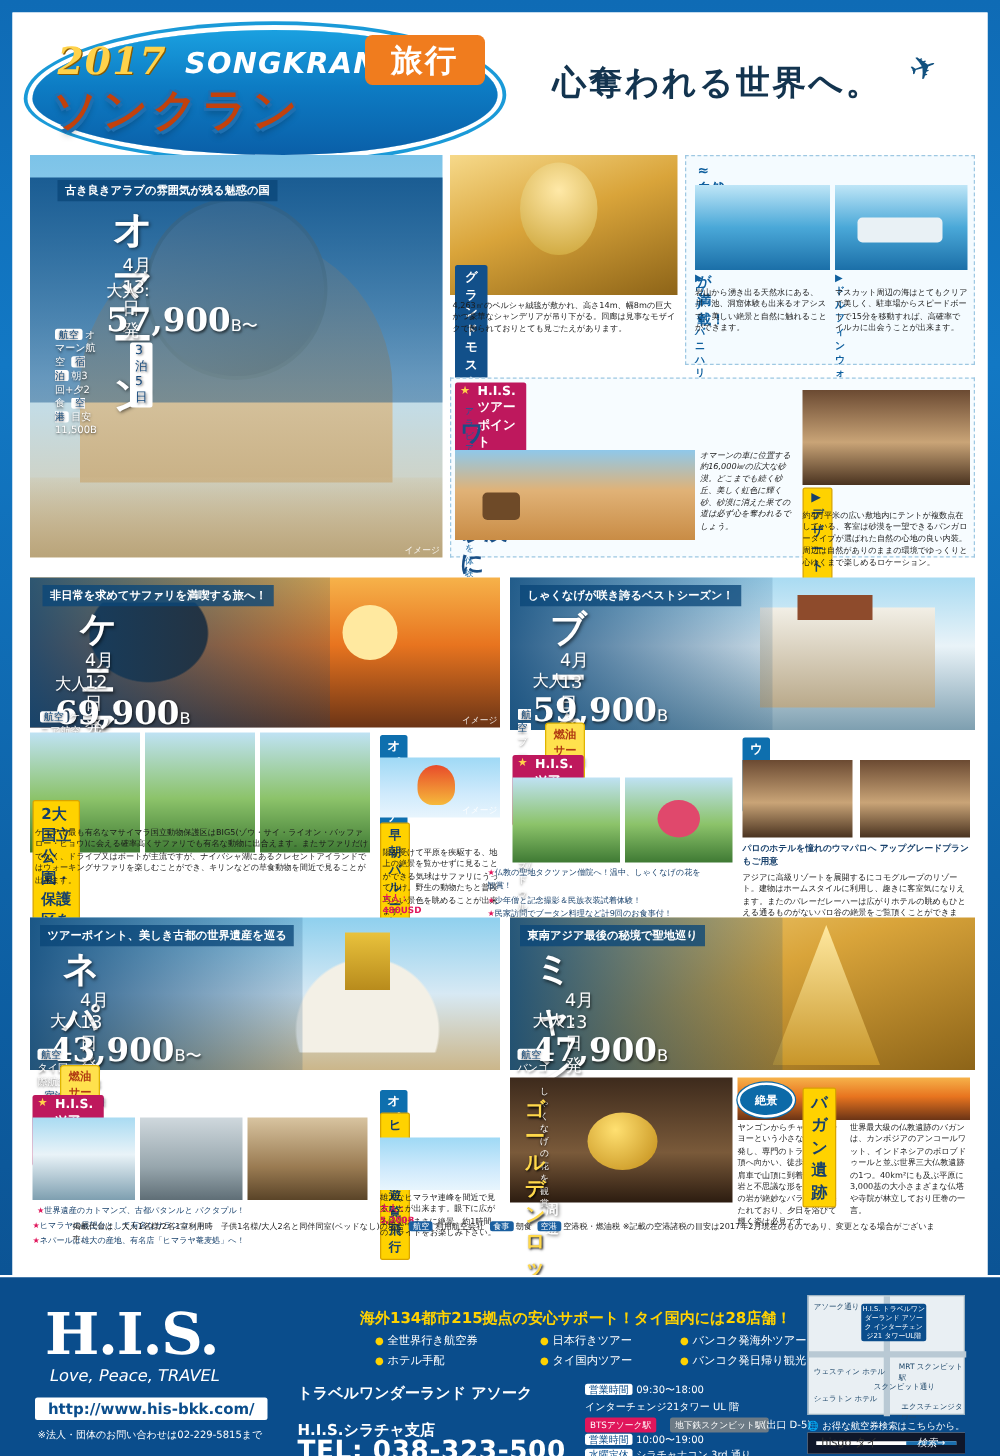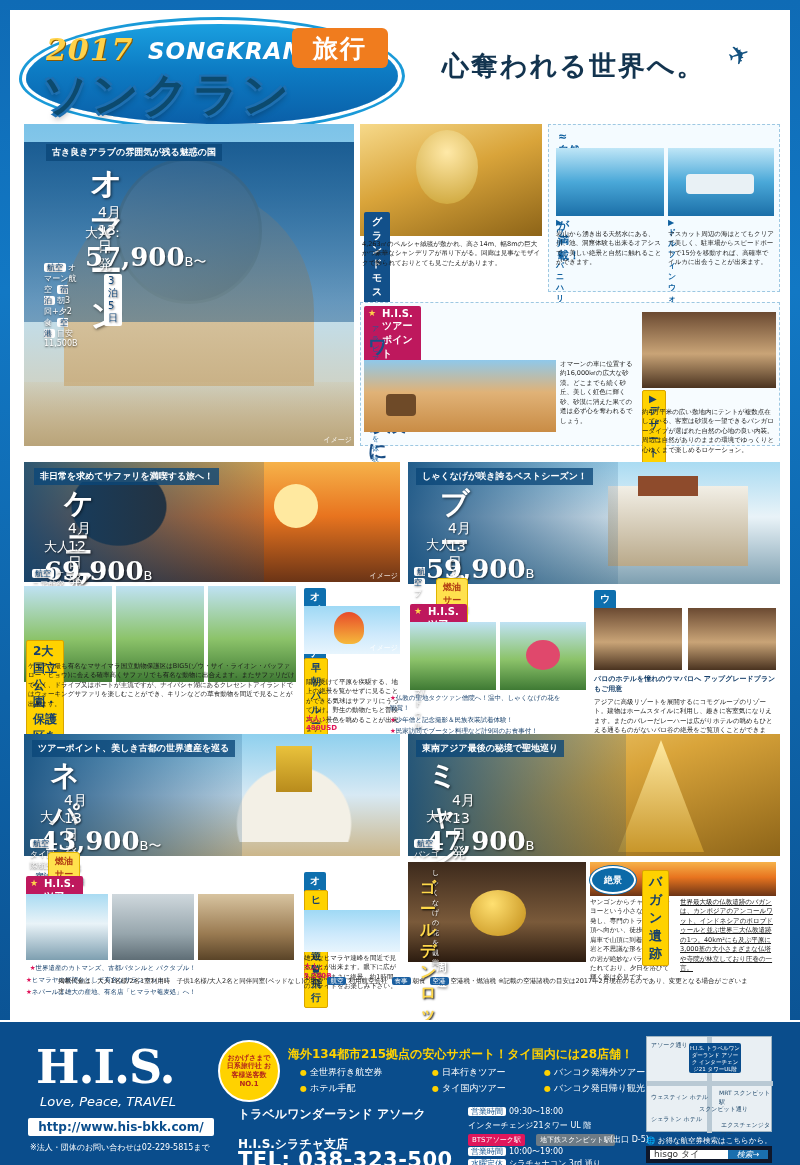--- a/index.html
+++ b/index.html
@@ -46,21 +46,21 @@
   }
   .logo-ryoko {
     position:absolute; left:272px; top:10px; width:96px; height:40px;
     background:#f07c1e; border-radius:6px;
     color:#fff; font-size:25px; font-weight:bold;
     display:flex; align-items:center; justify-content:center;
     letter-spacing:2px;
   }
   .logo-kana {
     position:absolute; left:22px; top:46px;
-    font-size:46px; font-weight:bold; color:#0c4a6e;
+    font-size:36px; font-weight:bold; color:#c2410c;
     letter-spacing:3px;
     text-shadow: 2px 2px 0 #1e6fb0, -2px 2px 0 #1e6fb0, 2px -2px 0 #1e6fb0, -2px -2px 0 #1e6fb0, 0 4px 6px rgba(0,0,0,.35);
   }
   .tagline {
     position:absolute; left:430px; top:36px;
     font-family:"DejaVu Serif","Liberation Serif",serif;
     font-size:27px; color:#13344f; letter-spacing:2px; font-weight:bold;
   }
   .plane-icon {
     position:absolute; left:716px; top:28px; font-size:26px; color:#12517f;
@@ -196,21 +196,21 @@
   .map-box .road { position:absolute; background:#b9c9d4; }
   .map-box .his-pin {
     position:absolute; left:42px; top:6px; width:52px; height:30px; background:#0a4d8c; color:#fff;
     font-size:5.5px; text-align:center; line-height:1.25; padding-top:2px; border-radius:2px;
   }
   .search-strip {
     position:absolute; left:646px; top:114px; width:126px; font-size:7.5px; color:#fff;
   }
   .search-box {
     position:absolute; left:646px; top:124px; width:126px; height:17px;
-    background:#fff; border:4px solid #0f172a; display:flex; align-items:center;
+    background:#fff; border:7px solid #0f172a; display:flex; align-items:center;
   }
   .search-box .q { flex:1; font-size:9px; color:#333; padding-left:4px; }
   .search-box .btn { width:40px; height:100%; background:#1a6fae; color:#fff; font-size:8px;
     display:flex; align-items:center; justify-content:center;font-style:italic; }
   .bottom-rule { position:absolute; left:0; top:1020px; width:800px; height:2px; background:#fff; }
 </style>
 </head>
 <body>
 
 <div class="page">
@@ -271,21 +271,21 @@
       <div class="body-txt" style="left:544px; top:218px; width:106px;">岩山から湧き出る天然水にある、川、池、洞窟体験も出来るオアシスで、美しい絶景と自然に触れることができます。</div>
       <div class="body-txt" style="left:656px; top:218px; width:106px;">マスカット周辺の海はとてもクリアで美しく、駐車場からスピードボートで15分を移動すれば、高確率でイルカに出会うことが出来ます。</div>
 
       <div style="position:absolute;left:348px;top:290px;width:420px;height:144px;border:1px dashed #9ec8e2;background:#f7fcff;"></div>
       <div class="pointbar" style="left:352px; top:294px;">H.I.S. ツアーポイント</div>
       <div style="position:absolute;left:360px;top:312px;font-size:7px;color:#0e5f9e;">アラビアンナイトの世界を体験</div>
       <div style="position:absolute;left:356px;top:322px;font-size:19px;font-weight:bold;color:#1a4f86;font-family:'DejaVu Serif','Liberation Serif',serif;">ワヒバ砂漠に滞在！</div>
       <div class="ph desert" style="left:352px; top:348px; width:192px; height:72px;">
         <div style="position:absolute;left:22px;top:34px;width:30px;height:22px;background:#6e4a28;border-radius:4px;"></div>
       </div>
-      <div class="body-txt" style="left:548px; top:348px; width:76px;">オマーンの車に位置する約16,000㎢の広大な砂漠。どこまでも続く砂丘、美しく虹色に輝く砂、砂漠に消えた果ての道は必ず心を奪われるでしょう。</div>
+      <div class="body-txt" style="left:548px; top:348px; width:76px;font-style:italic;">オマーンの車に位置する約16,000㎢の広大な砂漠。どこまでも続く砂丘、美しく虹色に輝く砂、砂漠に消えた果ての道は必ず心を奪われるでしょう。</div>
       <div class="ph room" style="left:630px; top:300px; width:134px; height:76px;"></div>
       <div class="ylabel" style="left:630px; top:378px;">▶ <span>デザートナイトキャンプ</span></div>
       <div class="body-txt" style="left:630px; top:396px; width:134px;">約4万平米の広い敷地内にテントが複数点在している、客室は砂漠を一望できるバンガロータイプが選ばれた自然の心地の良い内装。周辺は自然がありのままの環境でゆっくりと心ゆくまで楽しめるロケーション。</div>
     </div>
 
     <div class="card">
       <div class="ph sunset" style="left:12px; top:450px; width:376px; height:120px;">
         <div style="position:absolute;left:250px;top:22px;width:44px;height:44px;border-radius:50%;background:#ffe9a0;"></div>
         <div style="position:absolute;left:40px;top:20px;width:110px;height:70px;background:radial-gradient(ellipse at 50% 35%,#3a2212 60%,transparent 62%);"></div>
         <div class="imgtag">イメージ</div>
@@ -418,41 +418,40 @@
       </div>
       <div class="ph dark" style="left:396px; top:850px; width:178px; height:100px;">
         <div style="position:absolute;left:62px;top:28px;width:56px;height:46px;border-radius:50%;background:radial-gradient(circle at 40% 30%,#ffe071,#c08a16);"></div>
       </div>
       <div style="position:absolute;left:420px;top:856px;font-size:7px;color:#fff;text-shadow:0 1px 2px #000;">しゃくなげの花を観賞</div>
       <div style="position:absolute;left:408px;top:866px;font-size:16px;font-weight:bold;color:#ffd84a;text-shadow:1px 1px 2px #000;font-family:'DejaVu Serif','Liberation Serif',serif;">ゴールデンロック</div>
       <div class="body-txt" style="left:578px; top:886px; width:84px; color:#1a1a1a;">ヤンゴンからチャイティーヨーという小さな街から出発し、専門のトラックで山頂へ向かい、徒歩もしくは肩車で山頂に到着。巨大な岩と不思議な形をした黄金の岩が絶妙なバランスで保たれており、夕日を浴びて輝く姿は必見です。</div>
       <div class="ph sunset" style="left:578px; top:850px; width:186px; height:34px;"></div>
       <div class="zetsu" style="left:578px; top:854px;">絶景</div>
       <div class="ylabel" style="left:630px; top:858px; font-size:13px;">バガン遺跡</div>
-      <div class="body-txt" style="left:668px; top:886px; width:96px;text-decoration:underline;">世界最大級の仏教遺跡のバガンは、カンボジアのアンコールワット、インドネシアのボロブドゥールと並ぶ世界三大仏教遺跡の1つ。40km²にも及ぶ平原に3,000基の大小さまざまな仏塔や寺院が林立しており圧巻の一言。</div>
+      <div class="body-txt" style="left:668px; top:886px; width:96px;">世界最大級の仏教遺跡のバガンは、カンボジアのアンコールワット、インドネシアのボロブドゥールと並ぶ世界三大仏教遺跡の1つ。40km²にも及ぶ平原に3,000基の大小さまざまな仏塔や寺院が林立しており圧巻の一言。</div>
     </div>
 
     <div class="notes">
       <span>掲載代金は、大人1名様/2名1室利用時　子供1名様/大人2名と同伴同室(ベッドなし)の場合</span>
       <span class="k">航空</span><span>利用航空会社</span>
       <span class="k">食事</span><span>朝食</span>
       <span class="k">空港</span><span>空港税・燃油税</span>
       <span>※記載の空港諸税の目安は2017年2月現在のものであり、変更となる場合がございます。</span>
     </div>
   </div>
 
   <div class="bottom-rule"></div>
 
   <div class="footer">
     <div class="his-logo">H.I.S.</div>
     <div class="his-sub">Love, Peace, TRAVEL</div>
     <div class="his-url">http://www.his-bkk.com/</div>
     <div class="his-note">※法人・団体のお問い合わせは02-229-5815まで</div>
 
-    <div class="badge-circle">おかげさまで 日系旅行社 お客様送客数 NO.1</div>
     <div class="support-line">海外134都市215拠点の安心サポート！タイ国内には28店舗！</div>
 
     <div class="svc" style="left:300px; top:44px;">全世界行き航空券</div>
     <div class="svc" style="left:300px; top:60px;">ホテル手配</div>
     <div class="svc" style="left:432px; top:44px;">日本行きツアー</div>
     <div class="svc" style="left:432px; top:60px;">タイ国内ツアー</div>
     <div class="svc" style="left:544px; top:44px;">バンコク発海外ツアー</div>
     <div class="svc" style="left:544px; top:60px;">バンコク発日帰り観光</div>
 
     <div class="branch" style="left:238px; top:84px;">トラベルワンダーランド アソーク</div>

